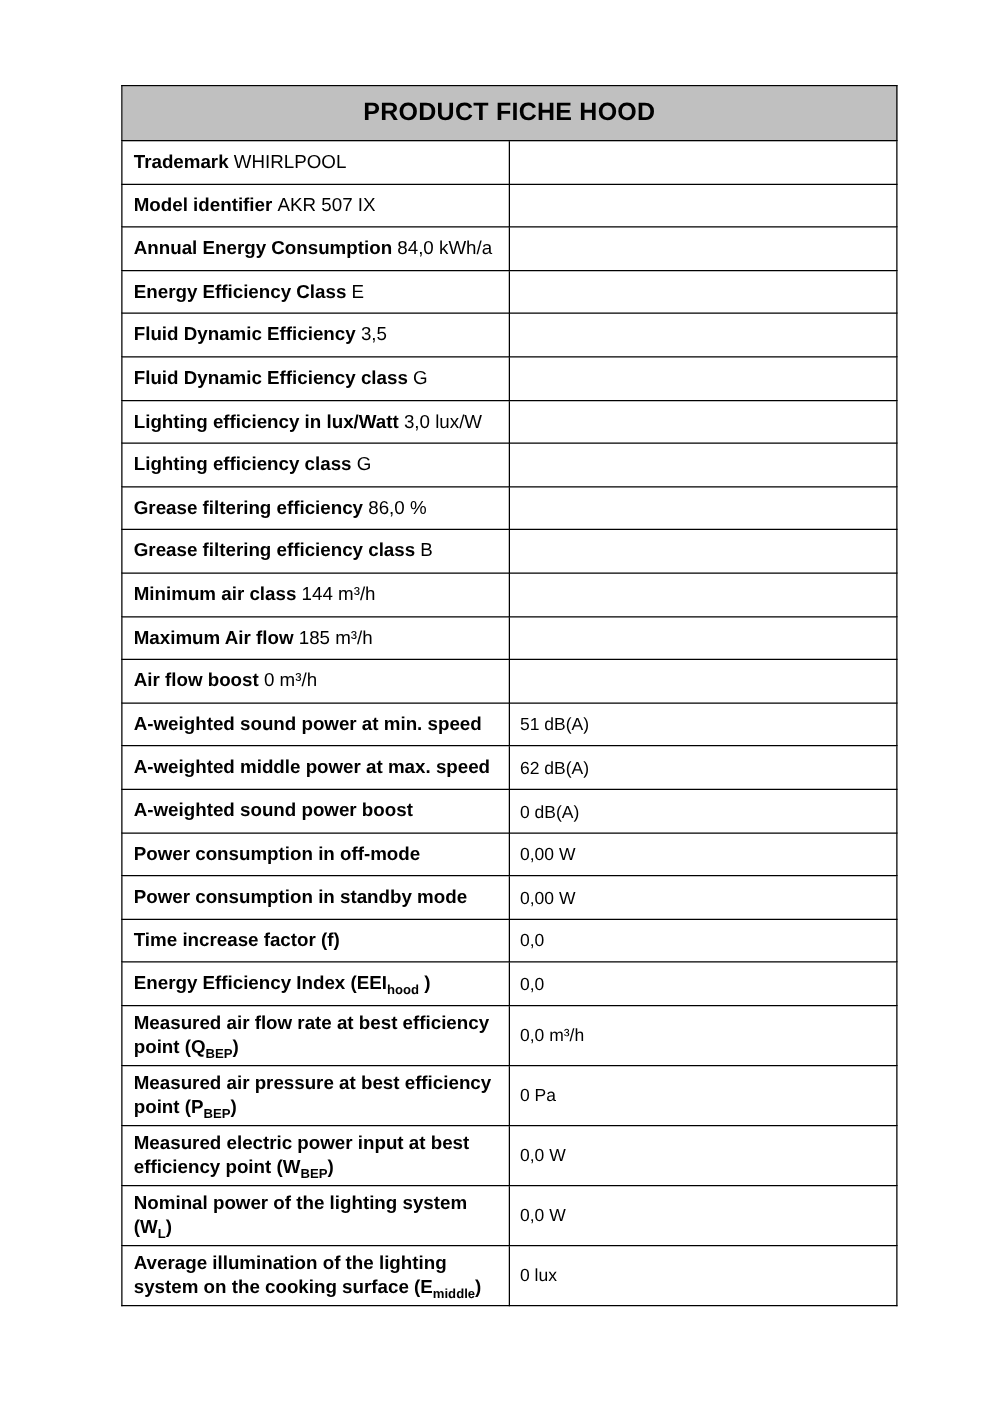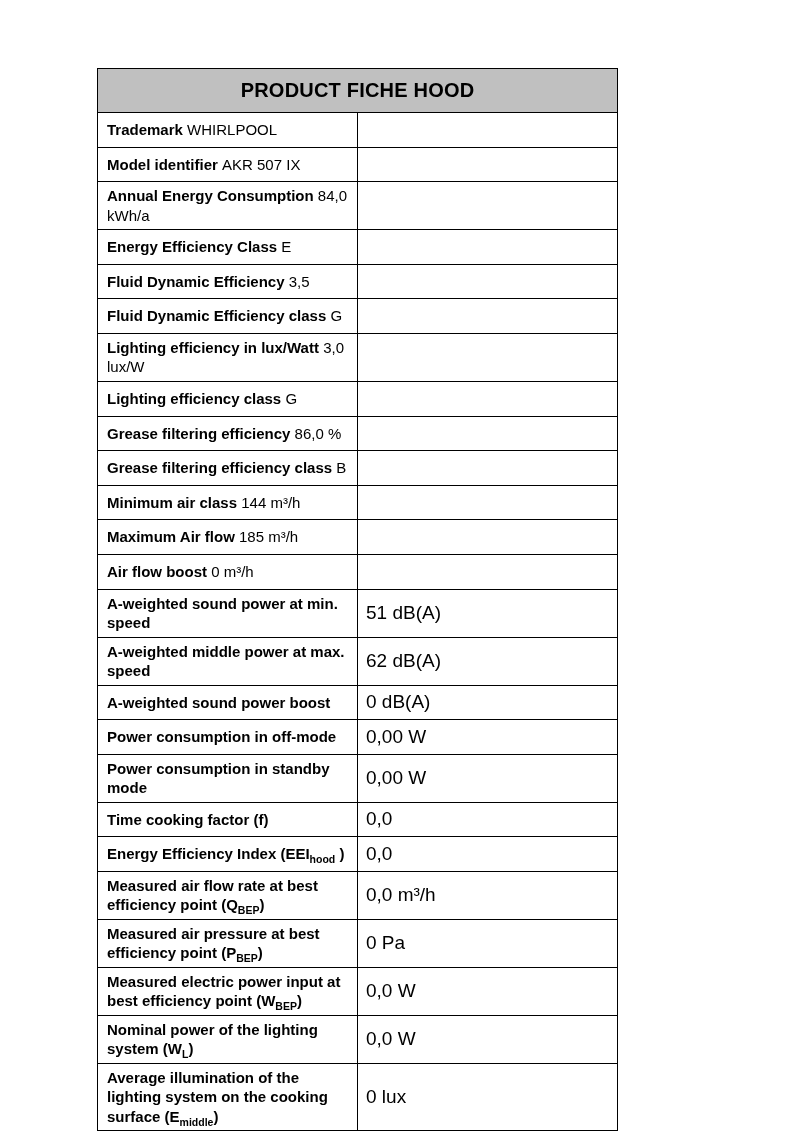--- a/index.html
+++ b/index.html
@@ -12,21 +12,21 @@
     background: var(--page-bg, #ffffff);
     position: relative;
     overflow: hidden;
     font-family: "Liberation Sans", "DejaVu Sans", sans-serif;
     color: var(--text, #000000);
   }
   table.fiche {
     position: absolute;
     left: 97px;
     top: 68px;
-    width: 521px;
+    width: 621px;
     border-collapse: collapse;
     table-layout: fixed;
   }
   table.fiche th,
   table.fiche td {
     border: 1.5px solid var(--border, #000000);
     box-sizing: border-box;
   }
   th.title-cell {
     height: 44px;
@@ -46,21 +46,21 @@
     font-weight: bold;
     font-size: 15px;
     line-height: 1.3;
     vertical-align: middle;
     text-align: left;
   }
   td.value-cell {
     width: 203px;
     padding: 4px 4px 4px 8px;
     font-weight: normal;
-    font-size: 19px;
+    font-size: 14px;
     line-height: 1.3;
     vertical-align: middle;
     text-align: left;
   }
   td.label-cell sub {
     font-size: 10.5px;
     line-height: 0;
   }
   .inline-val {
     font-weight: normal;
@@ -160,21 +160,21 @@
     <td class="label-cell"><span>Power consumption in off-mode</span><sub></sub><span></span> <span class="inline-val"></span></td>
     <td class="value-cell">0,00 W</td>
   </tr>
 
   <tr class="data-row">
     <td class="label-cell"><span>Power consumption in standby mode</span><sub></sub><span></span> <span class="inline-val"></span></td>
     <td class="value-cell">0,00 W</td>
   </tr>
 
   <tr class="data-row">
-    <td class="label-cell"><span>Time cooking factor (f)</span><sub></sub><span></span> <span class="inline-val"></span></td>
+    <td class="label-cell"><span>Time increase factor (f)</span><sub></sub><span></span> <span class="inline-val"></span></td>
     <td class="value-cell">0,0</td>
   </tr>
 
   <tr class="data-row">
     <td class="label-cell"><span>Energy Efficiency Index (EEI</span><sub>hood</sub><span> )</span> <span class="inline-val"></span></td>
     <td class="value-cell">0,0</td>
   </tr>
 
   <tr class="data-row">
     <td class="label-cell"><span>Measured air flow rate at best efficiency point (Q</span><sub>BEP</sub><span>)</span> <span class="inline-val"></span></td>

